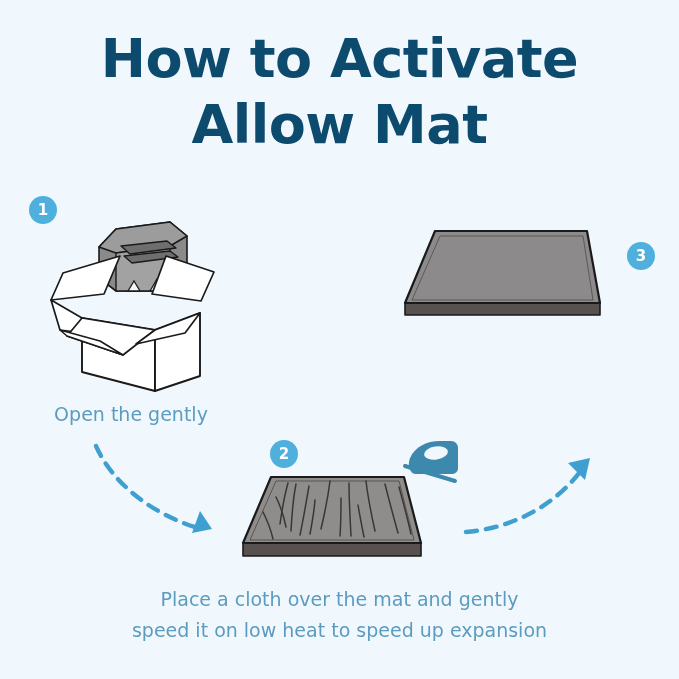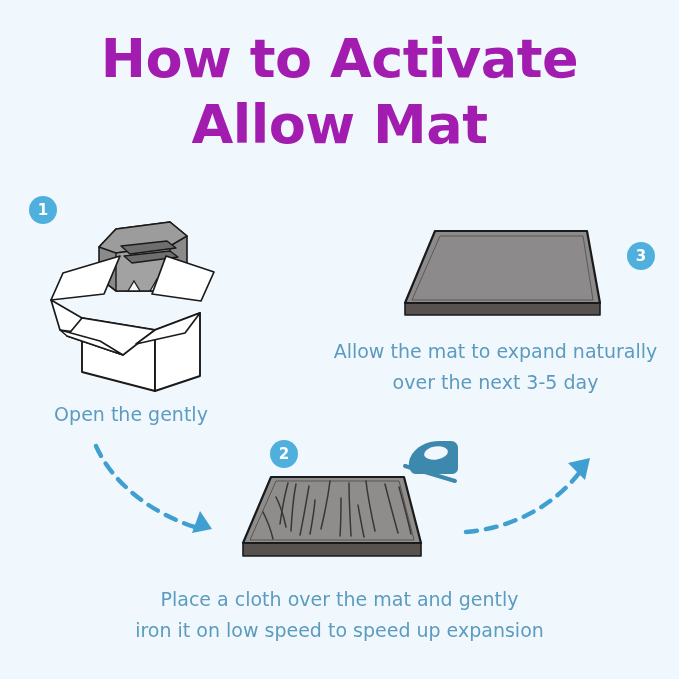--- a/index.html
+++ b/index.html
@@ -20,21 +20,21 @@
     background: #f1f8fd;
   }
 
   
   .title {
     position: absolute;
     left: 0;
     top: 26px;
     width: 679px;
     text-align: center;
-    color: #a21caf;
+    color: #0c4a6e;
     font-family: "DejaVu Sans", sans-serif;
     font-weight: bold;
     font-size: 54px;
     line-height: 1.22;
     letter-spacing: -0.5px;
   }
   .title-line { display: block; }
 
   
   .badge {
@@ -177,17 +177,15 @@
       <path d="M568,463 L590,458 L585,480 Z" fill="#3f9fd0"></path>
     </g>
   </svg>
 
   <div class="badge" id="badge-1">1</div>
   <div class="badge" id="badge-2">2</div>
   <div class="badge" id="badge-3">3</div>
 
   <div class="caption" id="caption-1">Open the gently</div>
   <div class="caption" id="caption-2">Place a cloth over the mat and gently
-iron it on low speed to speed up expansion</div>
-  <div class="caption" id="caption-3">Allow the mat to expand naturally
-over the next 3-5 day</div>
+speed it on low heat to speed up expansion</div>
 
 </div>
 
 </body></html>

